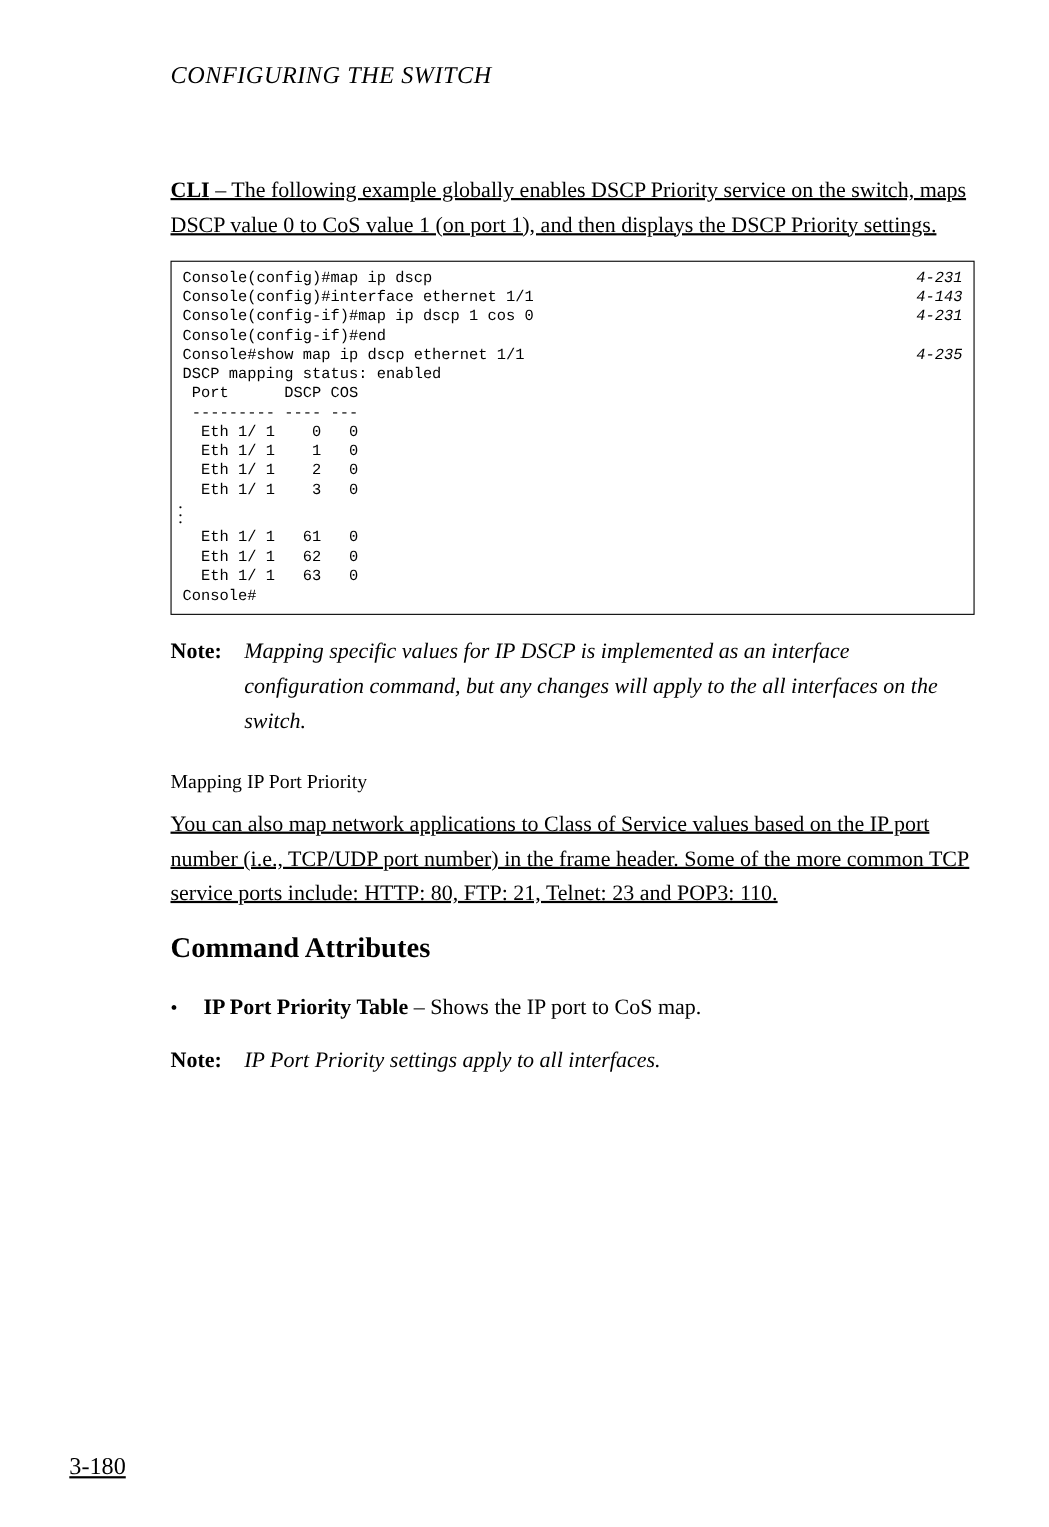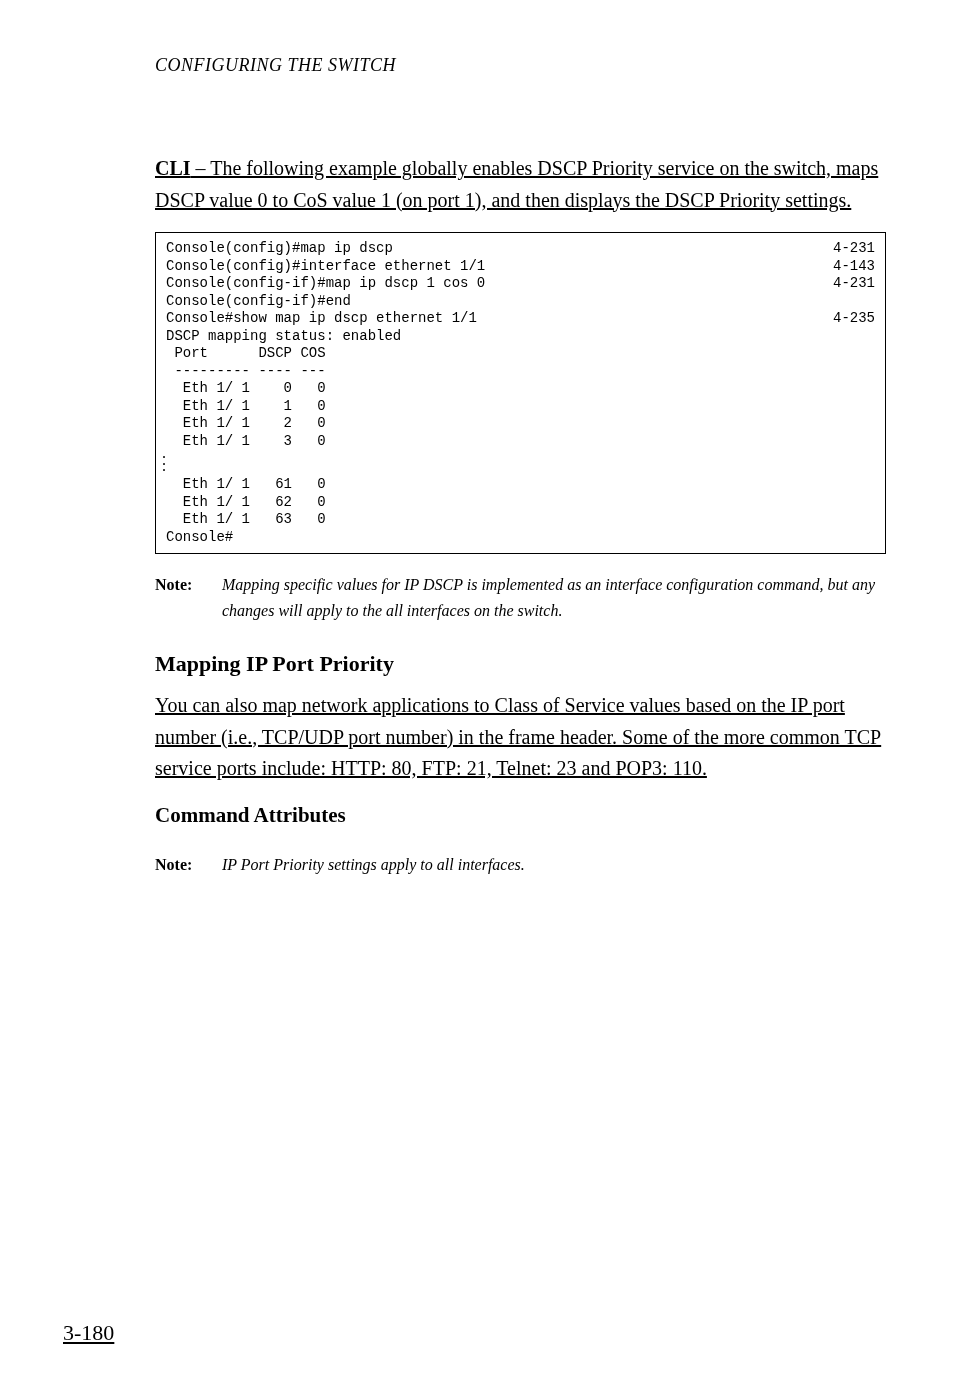--- a/index.html
+++ b/index.html
@@ -11,21 +11,21 @@
     width: 954px;
     height: 1388px;
     background: #ffffff;
     font-family: Georgia, 'Times New Roman', serif;
     color: #000000;
     padding: 55px 68px 42px 155px;
     position: relative;
   }
   .header {
     font-style: italic;
-    font-size: 18px;
+    font-size: 22px;
     letter-spacing: 0.5px;
     margin-bottom: 77px;
   }
   .header .smallcaps {
     font-variant: small-caps;
     font-style: italic;
   }
   .body-para {
     font-size: 20px;
     line-height: 1.58;
@@ -40,53 +40,54 @@
     padding: 7px 10px 7px 10px;
     white-space: pre;
     margin-bottom: 15px;
     overflow: hidden;
   }
   .code-row {
     display: flex;
     justify-content: space-between;
   }
   .code-ref {
+    font-style: italic;
   }
   .vdots {
     font-family: Georgia, serif;
     font-size: 16px;
     line-height: 0.4;
     display:inline-block;
     position:relative;
     left:-4px;
   }
   .note-block {
     display: flex;
-    font-size: 16px;
+    font-size: 20px;
     line-height: 1.58;
     margin-top: 18px;
     margin-bottom: 28px;
     justify-content: space-between;
   }
   .note-label {
     font-weight: bold;
     flex: 0 0 67px;
   }
   .note-text {
     flex: 1;
     font-style: italic;
   }
   .section-heading {
-    font-weight: bold;
-    font-size: 22px;
+    font-weight: normal;
+    font-size: 18px;
     margin-bottom: 13px;
   }
   .sub-heading {
     font-weight: bold;
-    font-size: 21px;
+    font-size: 26px;
     margin-top: 18px;
     margin-bottom: 24px;
   }
   ul.attrs {
     list-style: none;
     padding-left: 0;
     margin-bottom: 18px;
   }
   ul.attrs li {
     font-size: 20px;
@@ -128,20 +129,21 @@
   <div class="note-text">Mapping specific values for IP DSCP is implemented as an interface configuration command, but any changes will apply to the all interfaces on the switch.</div>
 </div>
 
 <div class="section-heading">Mapping IP Port Priority</div>
 
 <p class="body-para">You can also map network applications to Class of Service values based on the IP port number (i.e., TCP/UDP port number) in the frame header. Some of the more common TCP service ports include: HTTP: 80, FTP: 21, Telnet: 23 and POP3: 110.</p>
 
 <div class="sub-heading">Command Attributes</div>
 
 <ul class="attrs" id="attrs-list">
+    <li><b>IP Port Priority Table</b><span> – Shows the IP port to CoS map.</span></li>
   </ul>
 
 <div class="note-block">
   <div class="note-label">Note:</div>
   <div class="note-text">IP Port Priority settings apply to all interfaces.</div>
 </div>
 
 <div class="page-num">3-180</div>
 
 </body></html>

